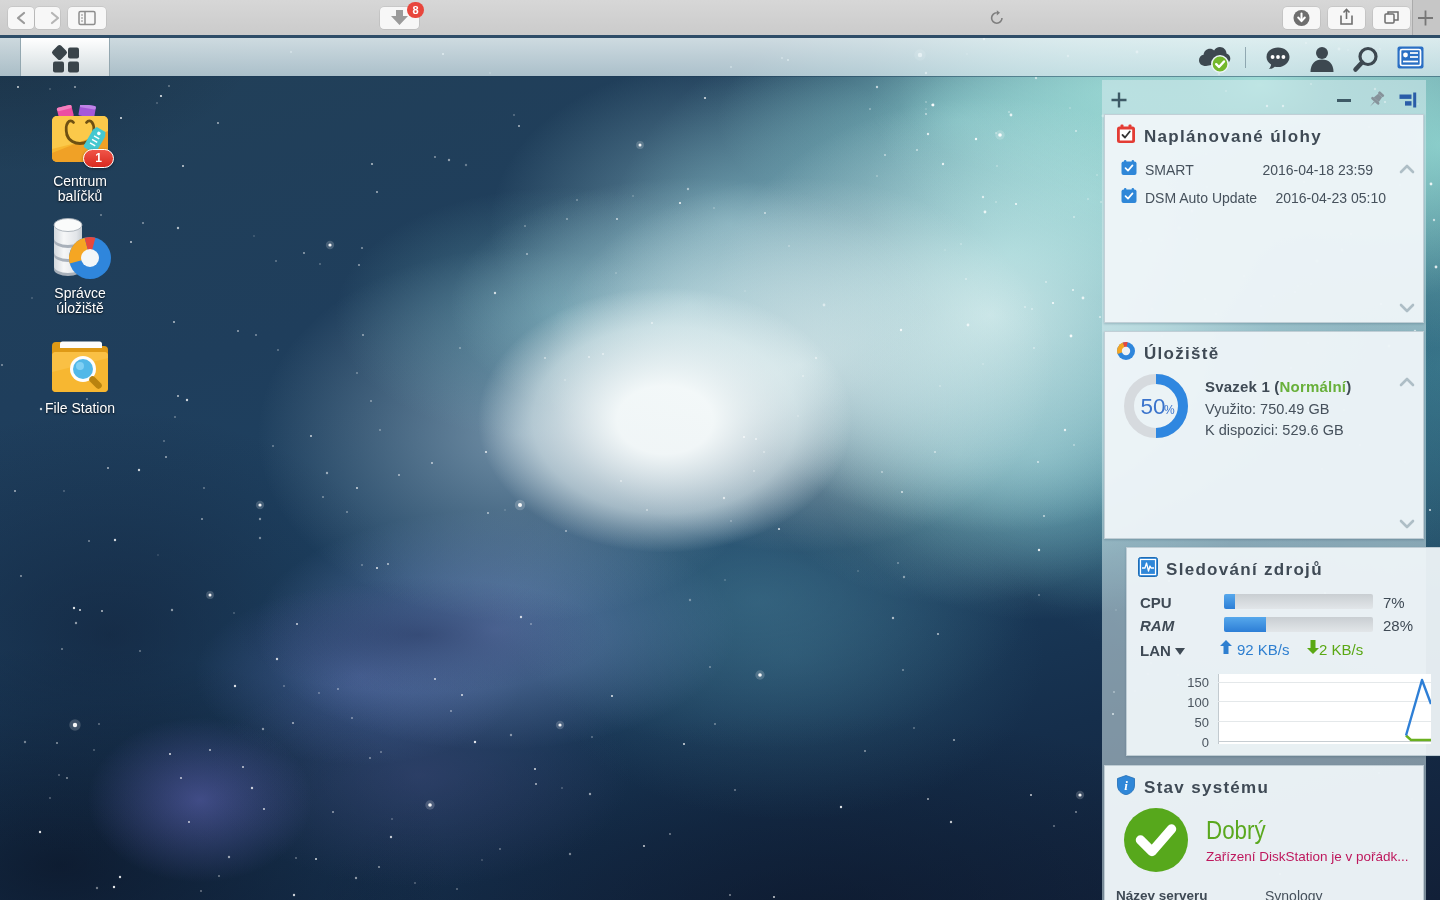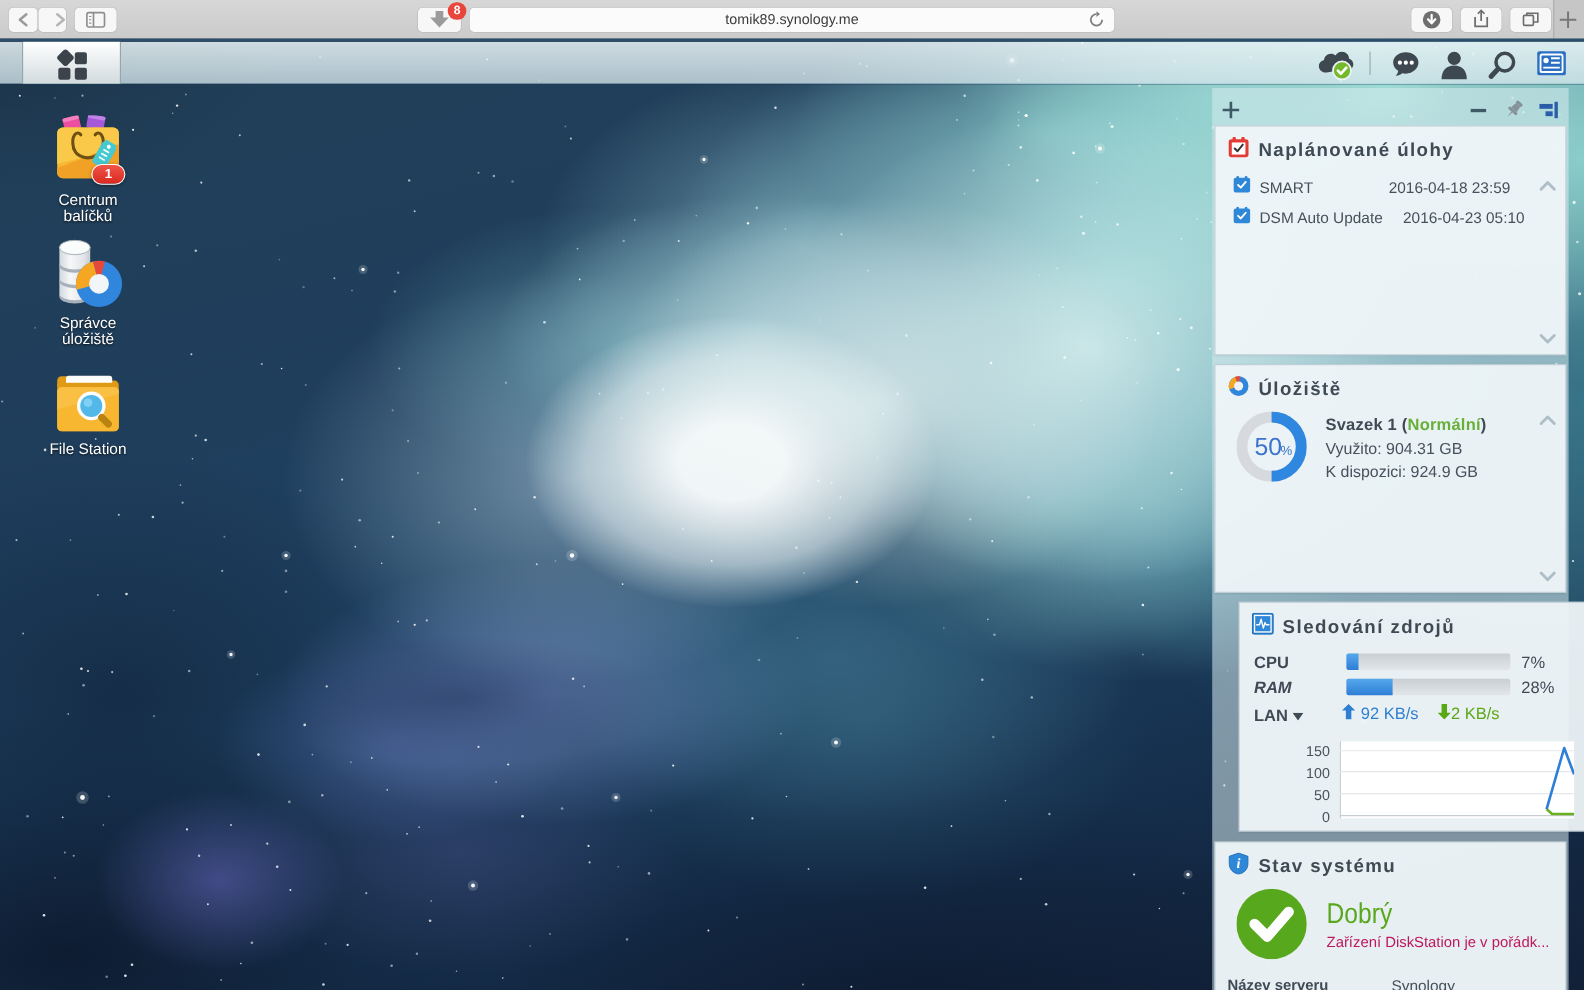--- a/index.html
+++ b/index.html
@@ -99,21 +99,20 @@
     <line x1="13" y1="11" x2="15" y2="11" stroke="#8d8d8d" stroke-width="1"></line>
     <line x1="13" y1="14" x2="15" y2="14" stroke="#8d8d8d" stroke-width="1"></line>
   </svg>
 
   <div class="bbtn" style="left:380px;width:39px;"></div>
   <svg style="position:absolute;left:380px;top:7px" width="39" height="22" viewBox="0 0 39 22">
     <path d="M16 3 L23 3 L23 9 L28 9 L19.5 18 L11 9 L16 9 Z" fill="#9b9b9b"></path>
   </svg>
   <div style="position:absolute;left:407px;top:2px;width:17px;height:16px;background:#e8463c;border-radius:8px;color:#fff;font-size:11px;font-weight:bold;text-align:center;line-height:16px;">8</div>
 
-  <div class="urlbar">tomik89.synology.me</div>
   <svg style="position:absolute;left:988px;top:9px" width="18" height="18" viewBox="0 0 18 18">
     <path d="M14 9 A5.2 5.2 0 1 1 8.8 3.8" fill="none" stroke="#7e7e7e" stroke-width="1.6"></path>
     <path d="M8.8 1.2 L12 3.8 L8.8 6.4 Z" fill="#7e7e7e"></path>
   </svg>
 
   <div class="bbtn" style="left:1283px;width:37px;"></div>
   <svg style="position:absolute;left:1283px;top:7px" width="37" height="22" viewBox="0 0 37 22">
     <circle cx="18.5" cy="11" r="8" fill="#6e6e6e"></circle>
     <path d="M18.5 6.5 L18.5 13" stroke="#fff" stroke-width="2" stroke-linecap="round"></path>
     <path d="M15.2 10.5 L18.5 14.2 L21.8 10.5" fill="none" stroke="#fff" stroke-width="2" stroke-linecap="round" stroke-linejoin="round"></path>
@@ -710,22 +709,22 @@
         </g>
       </svg>
       <h3>Úložiště</h3>
       <svg style="position:absolute;left:19px;top:42px" width="64" height="64" viewBox="0 0 64 64">
         <circle cx="32" cy="32" r="27" fill="none" stroke="#d6dade" stroke-width="10"></circle>
         <path d="M32 5 A27 27 0 0 1 32 59" fill="none" stroke="#2f87e0" stroke-width="10"></path>
         <text x="29" y="40" text-anchor="middle" font-size="22.5" fill="#3b74cc" font-family="Liberation Sans,sans-serif">50</text>
         <text x="40" y="40" font-size="12" fill="#3b74cc" font-family="Liberation Sans,sans-serif">%</text>
       </svg>
       <div style="position:absolute;left:100px;top:46px;font-size:15px;letter-spacing:0.2px;font-weight:bold;color:#3f4a55;">Svazek 1 (<span style="color:#68b03a;">Normální</span>)</div>
-      <div style="position:absolute;left:100px;top:69px;font-size:14.5px;color:#46515c;">Využito: 904.31 GB</div>
-      <div style="position:absolute;left:100px;top:90px;font-size:14.5px;color:#46515c;">K dispozici: 924.9 GB</div>
+      <div style="position:absolute;left:100px;top:69px;font-size:14.5px;color:#46515c;">Využito: 750.49 GB</div>
+      <div style="position:absolute;left:100px;top:90px;font-size:14.5px;color:#46515c;">K dispozici: 529.6 GB</div>
       <svg class="chev" style="top:44px" viewBox="0 0 16 12">
           <path d="M2 9 L8 3 L14 9" fill="none" stroke="#aebec6" stroke-width="2.6" stroke-linecap="round" stroke-linejoin="round"></path>
         </svg>
       <svg class="chev" style="bottom:8px" viewBox="0 0 16 12">
           <path d="M2 3 L8 9 L14 3" fill="none" stroke="#aebec6" stroke-width="2.6" stroke-linecap="round" stroke-linejoin="round"></path>
         </svg>
     </div>
 
     <div class="card" style="top:467px;height:209px;margin-left:22px;">
       <svg class="cicon" viewBox="0 0 20 20">

